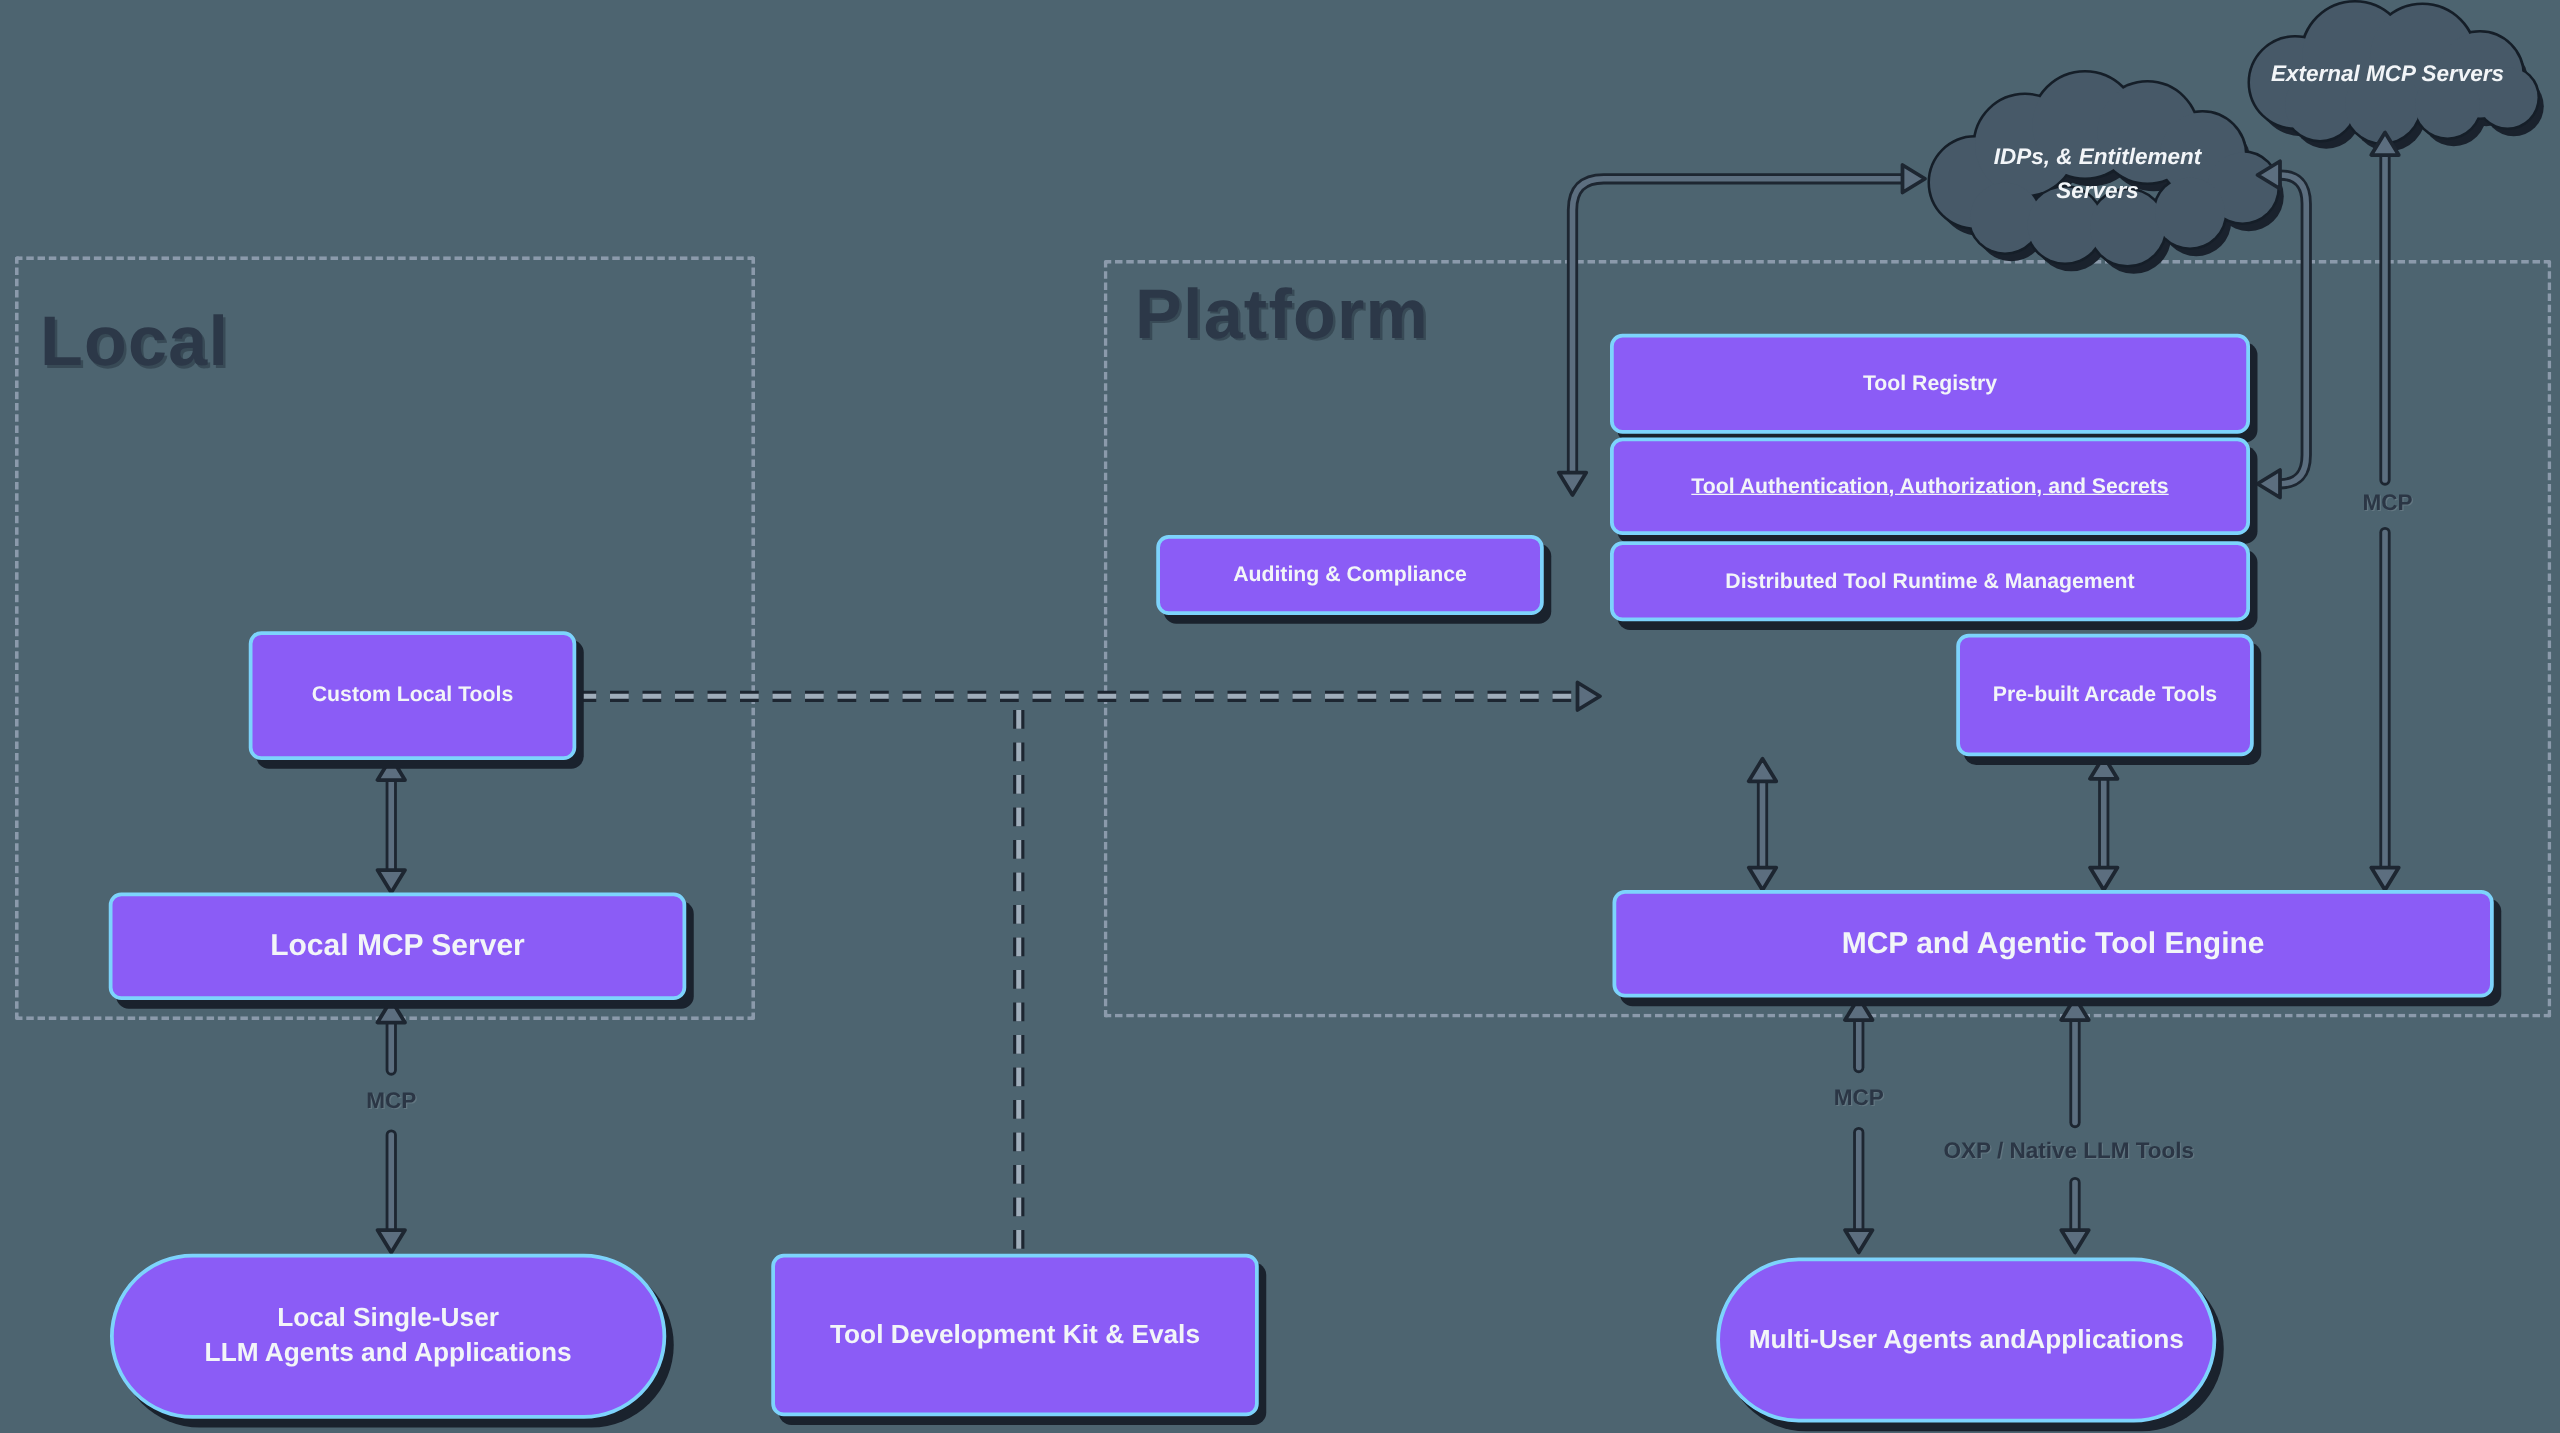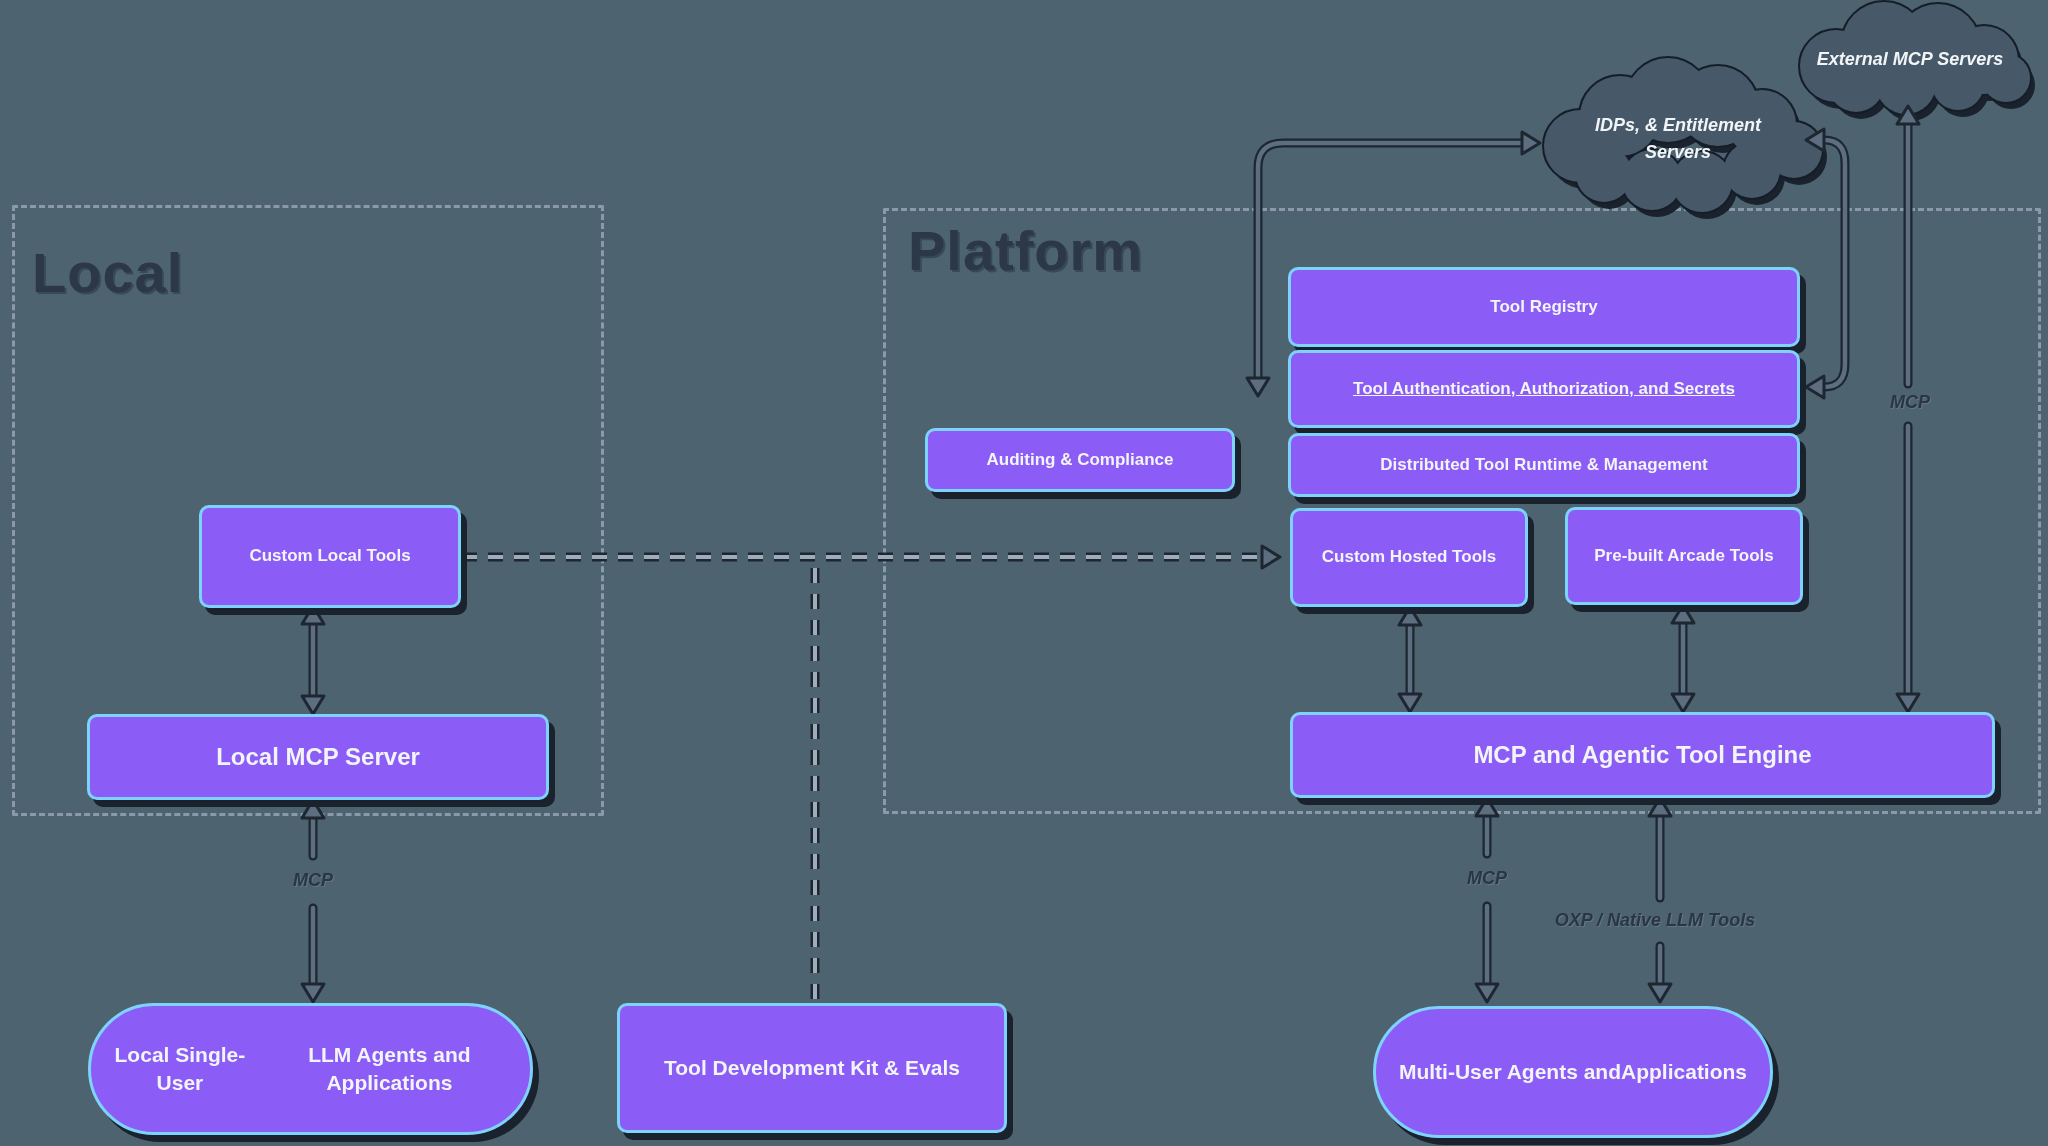--- a/index.html
+++ b/index.html
@@ -19,21 +19,21 @@
   .cloud-fill{fill:#475968;}
   .box{position:absolute;background:#8b5cf6;border:3px solid #7dd3fc;border-radius:10px;
        box-shadow:6px 7px 0 #1a222d;display:flex;align-items:center;justify-content:center;
        text-align:center;color:#f2f5f8;font-weight:700;font-size:17px;z-index:4;padding:4px 10px;
        box-sizing:border-box;line-height:1.35;}
   .box.wide{font-size:24px;}
   .box.big{font-size:21px;}
   .box.pill{border-radius:70px;}
   .cloud-label{position:absolute;color:#f2f5f8;font-style:italic;font-weight:700;font-size:18px;
                text-align:center;z-index:5;line-height:1.5;}
-  .edge-label{position:absolute;color:#2b3645;font-style:italic;font-weight:700;font-size:18px;
+  .edge-label{position:absolute;color:#2b3645;font-weight:700;font-size:18px;
               text-align:right;z-index:5;text-shadow:1px 1px 0 rgba(255,255,255,0.12);
               transform:translateX(-50%);white-space:nowrap;}
 </style>
 </head>
 <body>
 
 <div id="stage">
 
   <div class="container-frame" style="left:12px;top:205px;width:586px;height:605px;"></div>
   <div class="container-frame" style="left:883px;top:208px;width:1152px;height:600px;"></div>
@@ -205,27 +205,26 @@
     <div>Servers</div>
   </div>
 
   <div class="box" style="left:1288px;top:267px;width:512px;height:80px;">Tool Registry</div>
   <div class="box" style="left:1288px;top:350px;width:512px;height:78px;text-decoration:underline;">Tool Authentication, Authorization, and Secrets</div>
   <div class="box" style="left:1288px;top:433px;width:512px;height:64px;">Distributed Tool Runtime &amp; Management</div>
 
   <div class="box" style="left:925px;top:428px;width:310px;height:64px;">Auditing &amp; Compliance</div>
 
   <div class="box" style="left:175px;top:505px;width:262px;height:103px;margin-left:24px;">Custom Local Tools</div>
-  <div class="box" style="left:1290px;top:508px;width:238px;height:99px;">Custom Hosted Tools</div>
   <div class="box" style="left:1565px;top:507px;width:238px;height:98px;">Pre-built Arcade Tools</div>
 
   <div class="box wide" style="left:87px;top:714px;width:462px;height:86px;">Local MCP Server</div>
   <div class="box wide" style="left:1290px;top:712px;width:705px;height:86px;">MCP and Agentic Tool Engine</div>
 
-  <div class="box big pill" style="left:88px;top:1003px;width:445px;height:132px;flex-direction:row;">
+  <div class="box big pill" style="left:88px;top:1003px;width:445px;height:132px;flex-direction:column;">
     <div>Local Single-User</div>
     <div>LLM Agents and Applications</div>
   </div>
   <div class="box big" style="left:617px;top:1003px;width:390px;height:130px;">Tool Development Kit &amp; Evals</div>
   <div class="box big pill" style="left:1373px;top:1006px;width:400px;height:132px;flex-direction:row;">
     <div>Multi-User Agents and</div>
     <div>Applications</div>
   </div>
 
   <div class="edge-label" style="left:313px;top:870px;">MCP</div>

